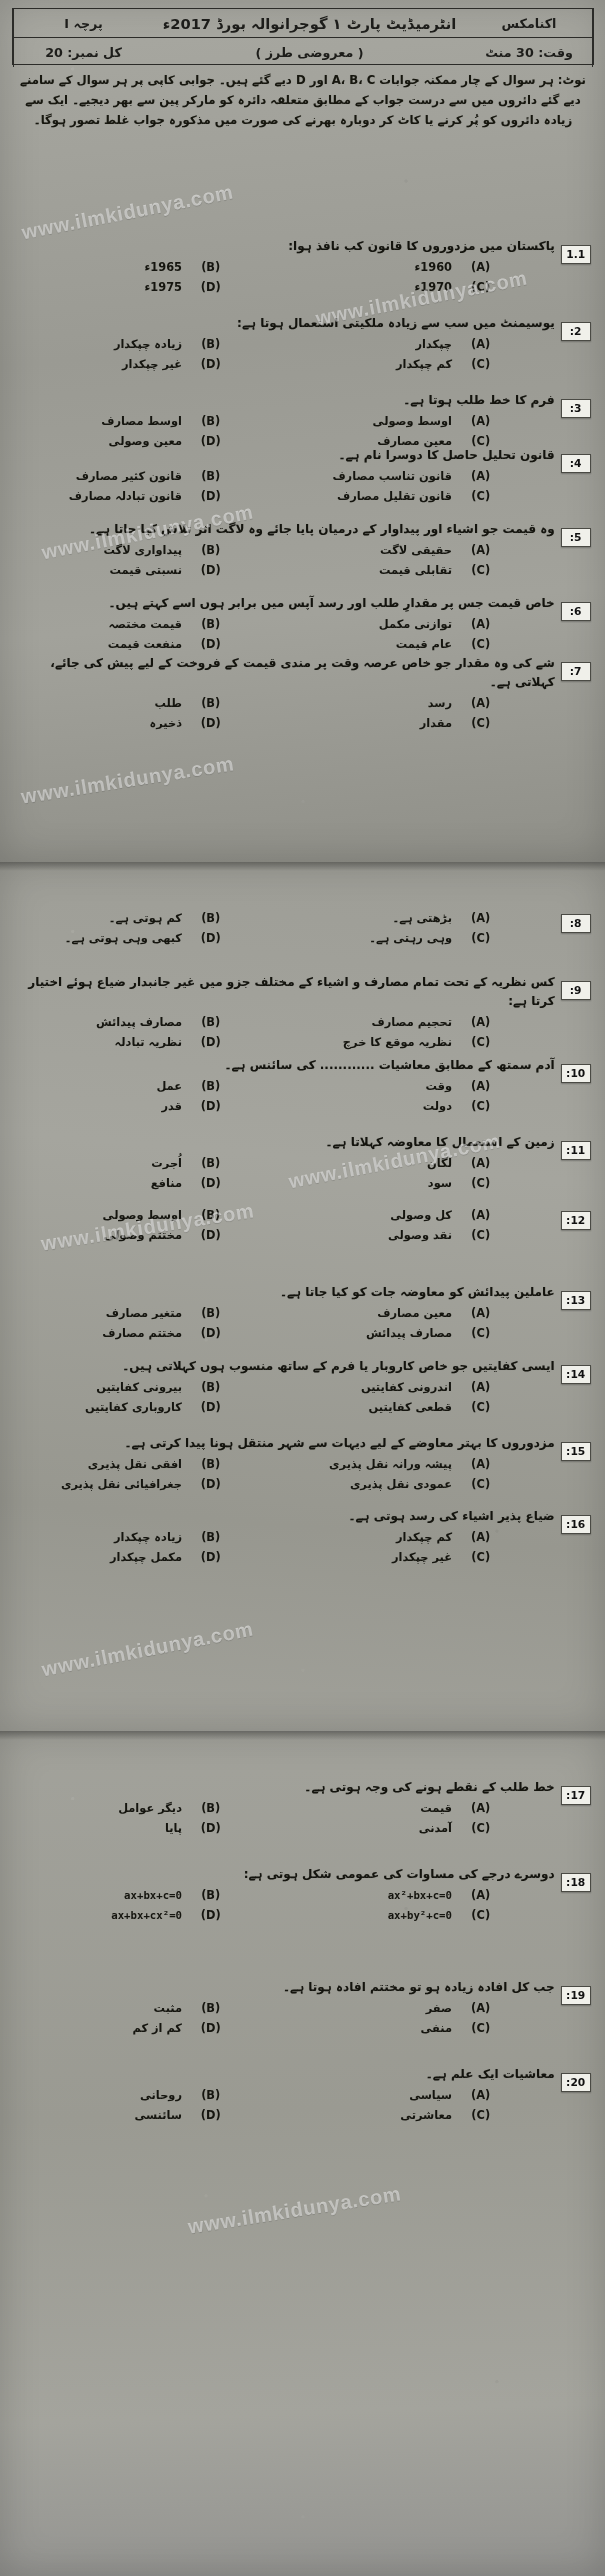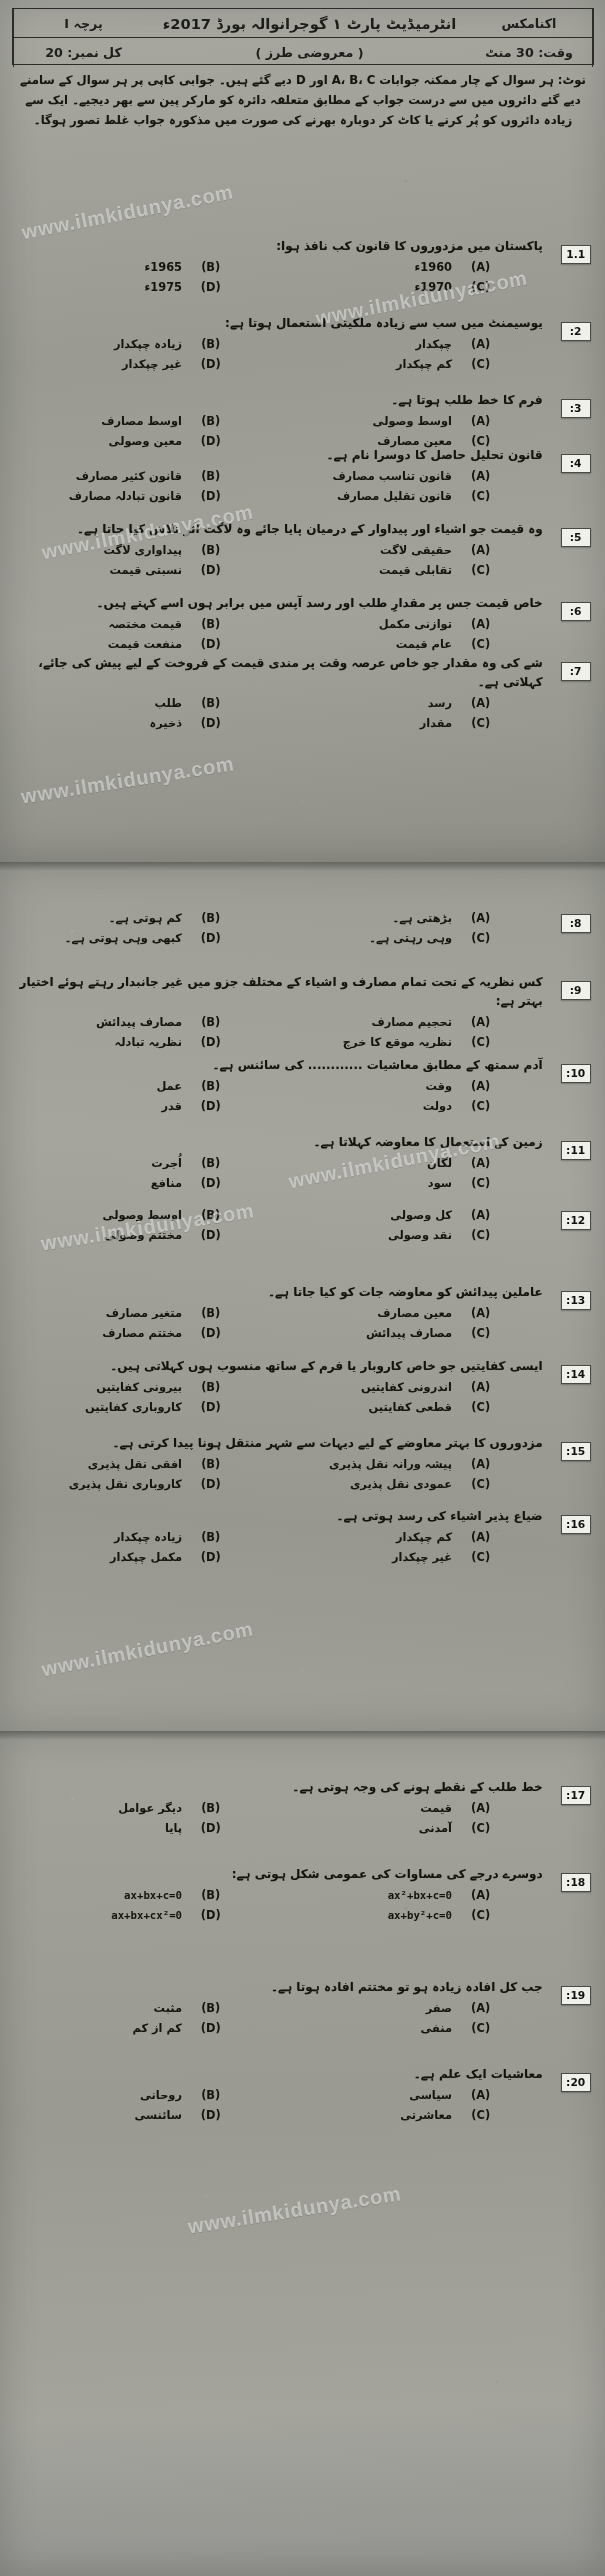--- a/index.html
+++ b/index.html
@@ -105,21 +105,21 @@
     border: 0.7px solid #4a4a44;
     color: #111;
     font-size: 10.7px;
     font-weight: 700;
     display: flex;
     align-items: center;
     justify-content: center;
     box-shadow: 0 0.7px 1.3px rgba(0,0,0,.25);
   }
   .qtext {
-    margin-right: 48px;
+    margin-right: 36px;
     text-align: right;
     font-size: 12px;
     font-weight: 700;
     color: #14140e;
     line-height: 1.55;
     text-shadow: 0 0 0.7px rgba(0,0,0,0.2);
   }
   .opts {
     margin-right: 36px;
     margin-top: 2.7px;
@@ -424,21 +424,21 @@
             </div>
             <div class="opt">
               <span class="lbl">(D)</span>
               <span class="val">کبھی وہی ہوتی ہے۔</span>
             </div>
           </div>
         </div>
       </div>
       <div class="q" style="top: 973px;">
         <div class="qnum">9:</div>
-        <div class="qtext">کس نظریہ کے تحت تمام مصارف و اشیاء کے مختلف جزو میں غیر جانبدار رہتے ہوئے اختیار بہتر ہے:</div>
+        <div class="qtext">کس نظریہ کے تحت تمام مصارف و اشیاء کے مختلف جزو میں غیر جانبدار ضیاع ہوئے اختیار کرتا ہے:</div>
         <div class="opts">
           <div class="optrow">
             <div class="opt">
               <span class="lbl">(A)</span>
               <span class="val">تحجیم مصارف</span>
             </div>
             <div class="opt">
               <span class="lbl">(B)</span>
               <span class="val">مصارف پیدائش</span>
             </div>
@@ -598,21 +598,21 @@
               <span class="val">افقی نقل پذیری</span>
             </div>
           </div>
           <div class="optrow">
             <div class="opt">
               <span class="lbl">(C)</span>
               <span class="val">عمودی نقل پذیری</span>
             </div>
             <div class="opt">
               <span class="lbl">(D)</span>
-              <span class="val">کاروباری نقل پذیری</span>
+              <span class="val">جغرافیائی نقل پذیری</span>
             </div>
           </div>
         </div>
       </div>
       <div class="q" style="top: 1507px;">
         <div class="qnum">16:</div>
         <div class="qtext">ضیاع پذیر اشیاء کی رسد ہوتی ہے۔</div>
         <div class="opts">
           <div class="optrow">
             <div class="opt">

